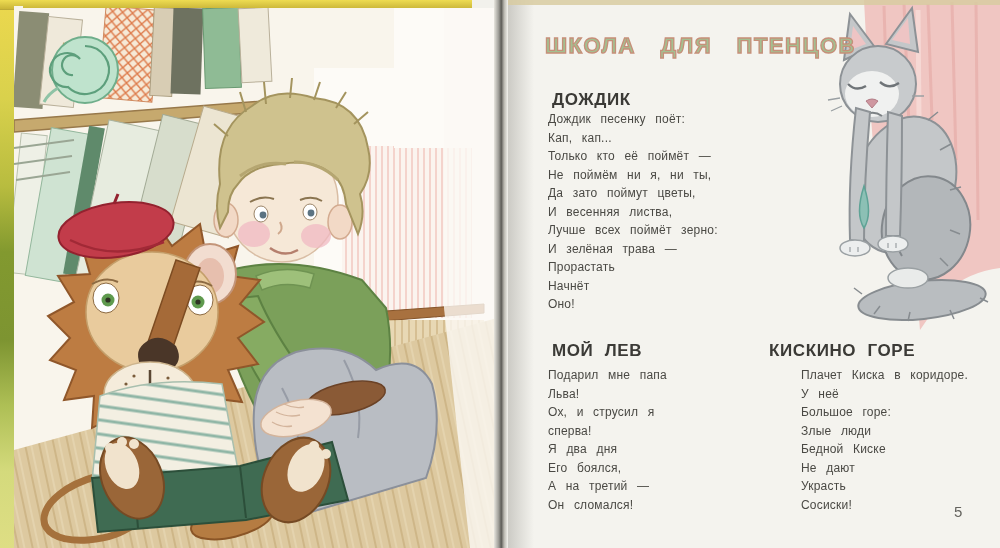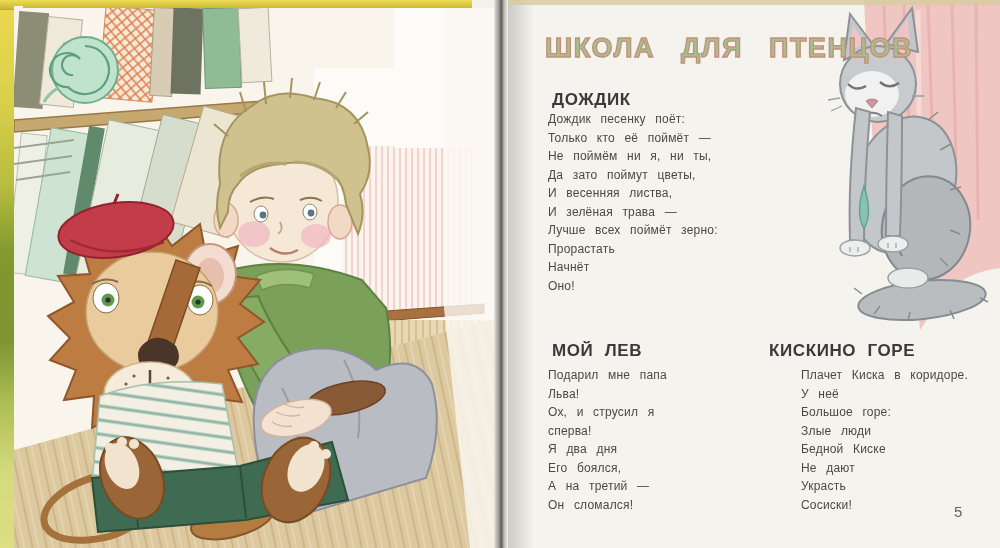--- a/index.html
+++ b/index.html
@@ -26,21 +26,21 @@
   
   .right-page{position:absolute;left:508px;top:0;width:492px;height:548px;
     background:#f4f3ee;}
   .right-page::before{content:"";position:absolute;left:0;top:0;bottom:0;width:26px;
     background:linear-gradient(90deg,rgba(60,58,50,.22),rgba(60,58,50,0));}
   .right-page::after{content:"";position:absolute;left:0;top:0;right:0;height:5px;
     background:#d8cba1;opacity:.85;}
   .cat-illo{position:absolute;right:0;top:0;width:200px;height:340px;}
 
   .book-title{position:absolute;left:37px;top:33px;margin:0;
-    font-size:27px;font-weight:bold;letter-spacing:1.5px;word-spacing:17px;
+    font-size:22px;font-weight:bold;letter-spacing:1.5px;word-spacing:17px;
     color:#a4bf90;-webkit-text-stroke:1.3px #c68f79;}
   .poem-title{position:absolute;margin:4px;font-size:17px;font-weight:bold;
     color:#3b3a36;letter-spacing:.6px;word-spacing:6px;}
   .poem{position:absolute;font-size:12px;line-height:18.5px;color:#4a4944;
     letter-spacing:.2px;word-spacing:6px;}
   .poem span{display:block;}
   #poem1-title{left:40px;top:86px;}
   #poem1{left:40px;top:110px;width:230px;}
   #poem2-title{left:40px;top:337px;}
   #poem2{left:40px;top:366px;width:220px;}
@@ -280,26 +280,27 @@
       </g>
 
       <path d="M64,186 q9,28 0,42 q-9,-14 0,-42 Z" fill="#8cc0b5" stroke="#5fa396" stroke-width="1.5"></path>
     </svg>
 
     <h1 class="book-title">ШКОЛА ДЛЯ ПТЕНЦОВ</h1>
 
     <h2 class="poem-title" id="poem1-title">ДОЖДИК</h2>
     <div class="poem" id="poem1">
       <span>Дождик песенку поёт:</span>
+      <span>Кап, кап...</span>
       <span>Только кто её поймёт —</span>
       <span>Не поймём ни я, ни ты,</span>
       <span>Да зато поймут цветы,</span>
       <span>И весенняя листва,</span>
+      <span>Лучше всех поймёт зерно:</span>
       <span>И зелёная трава —</span>
-      <span>Лучше всех поймёт зерно:</span>
       <span>Прорастать</span>
       <span>Начнёт</span>
       <span>Оно!</span>
     </div>
 
     <h2 class="poem-title" id="poem2-title">МОЙ ЛЕВ</h2>
     <div class="poem" id="poem2">
       <span>Подарил мне папа</span>
       <span>Льва!</span>
       <span>Ох, и струсил я</span>

